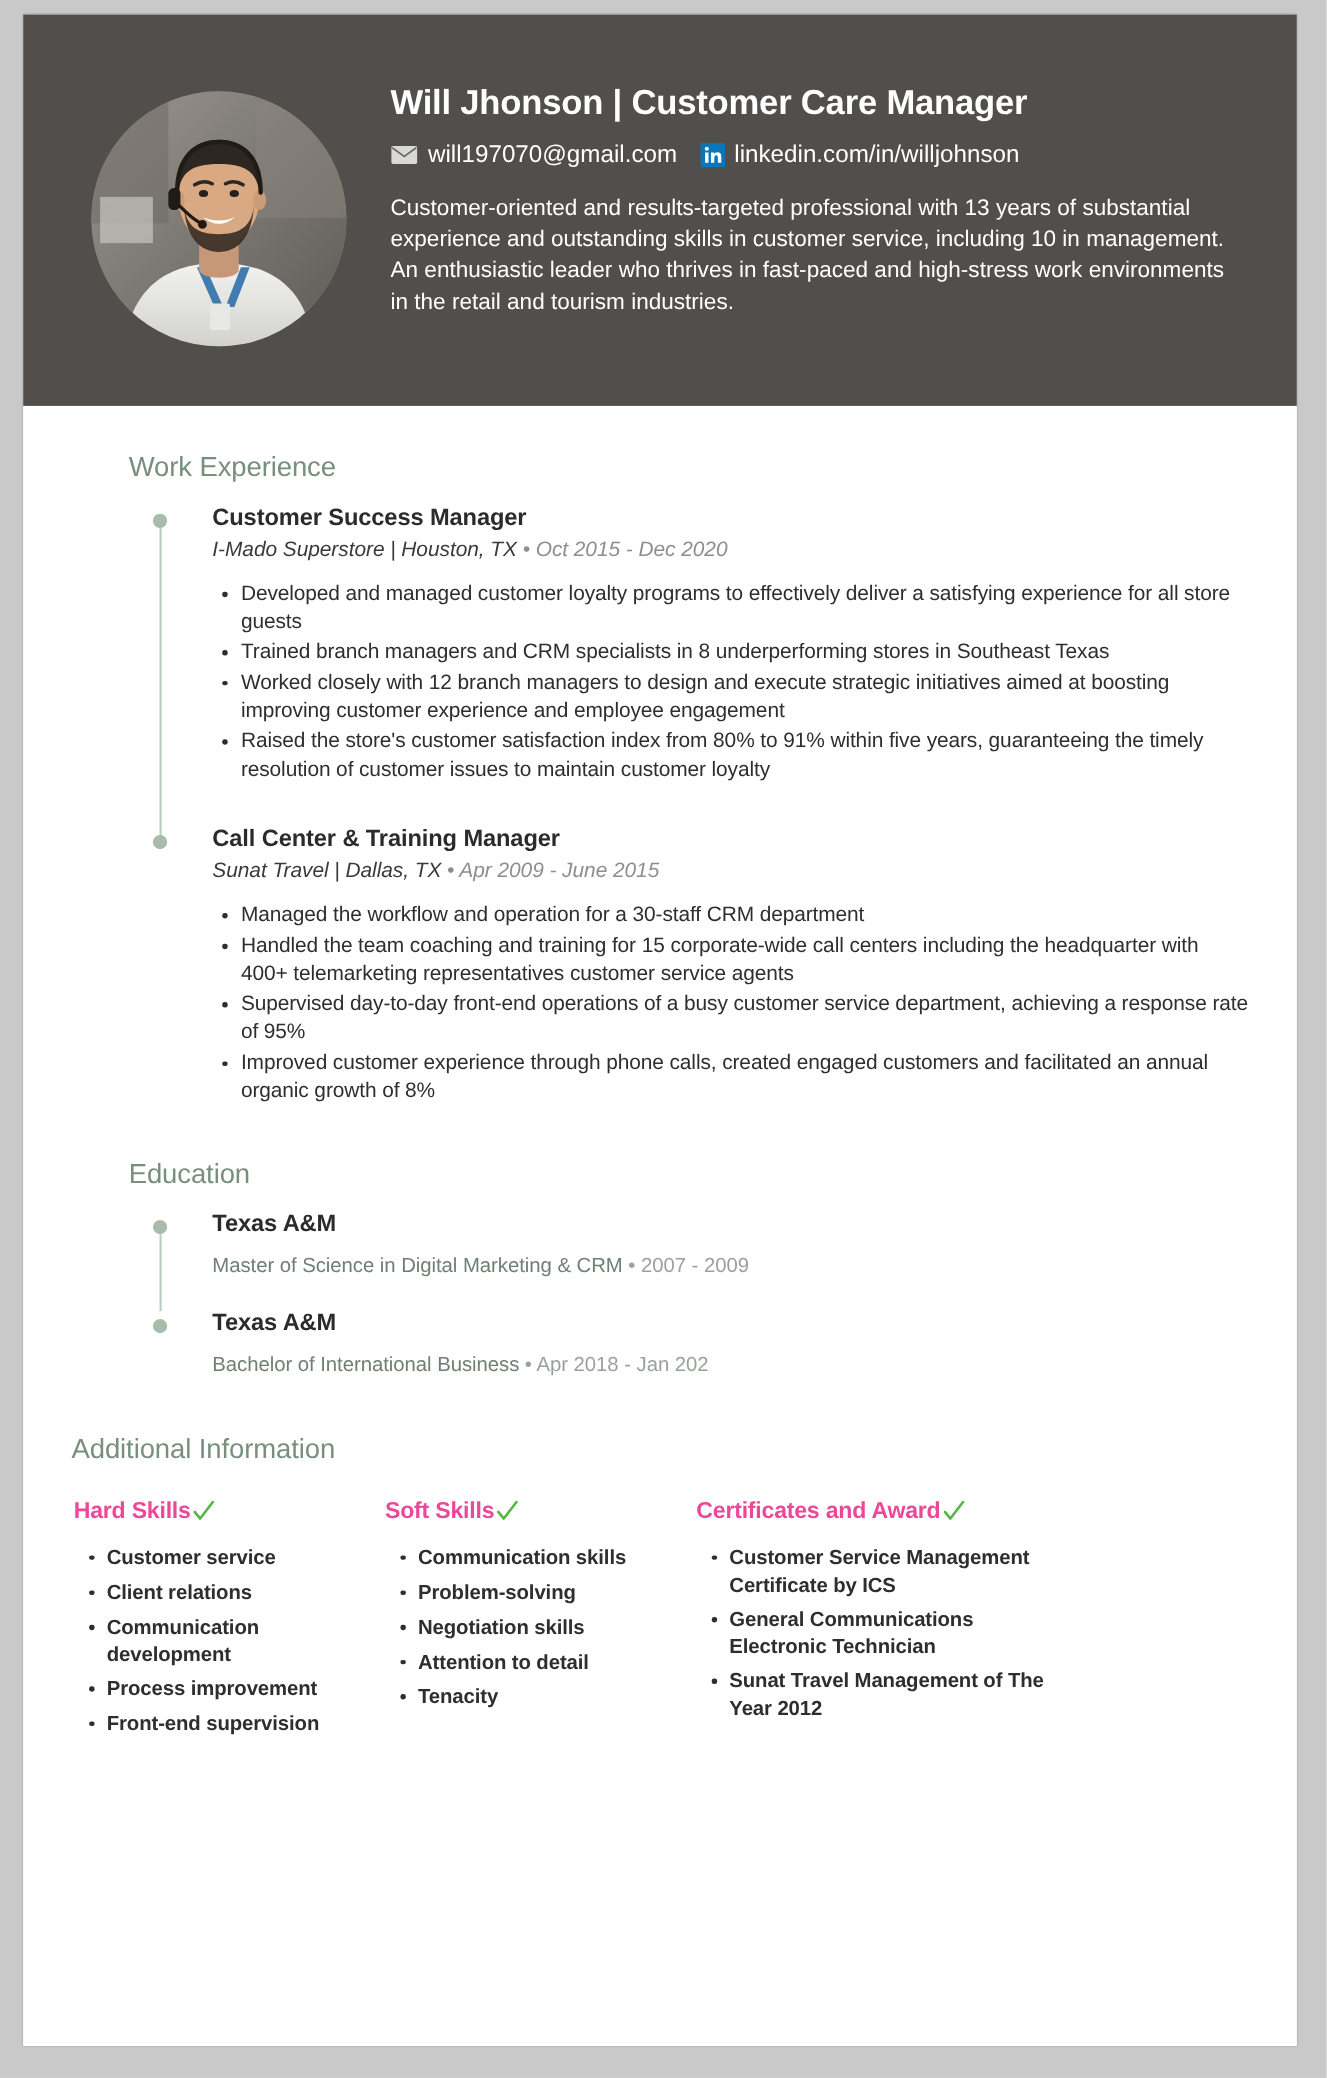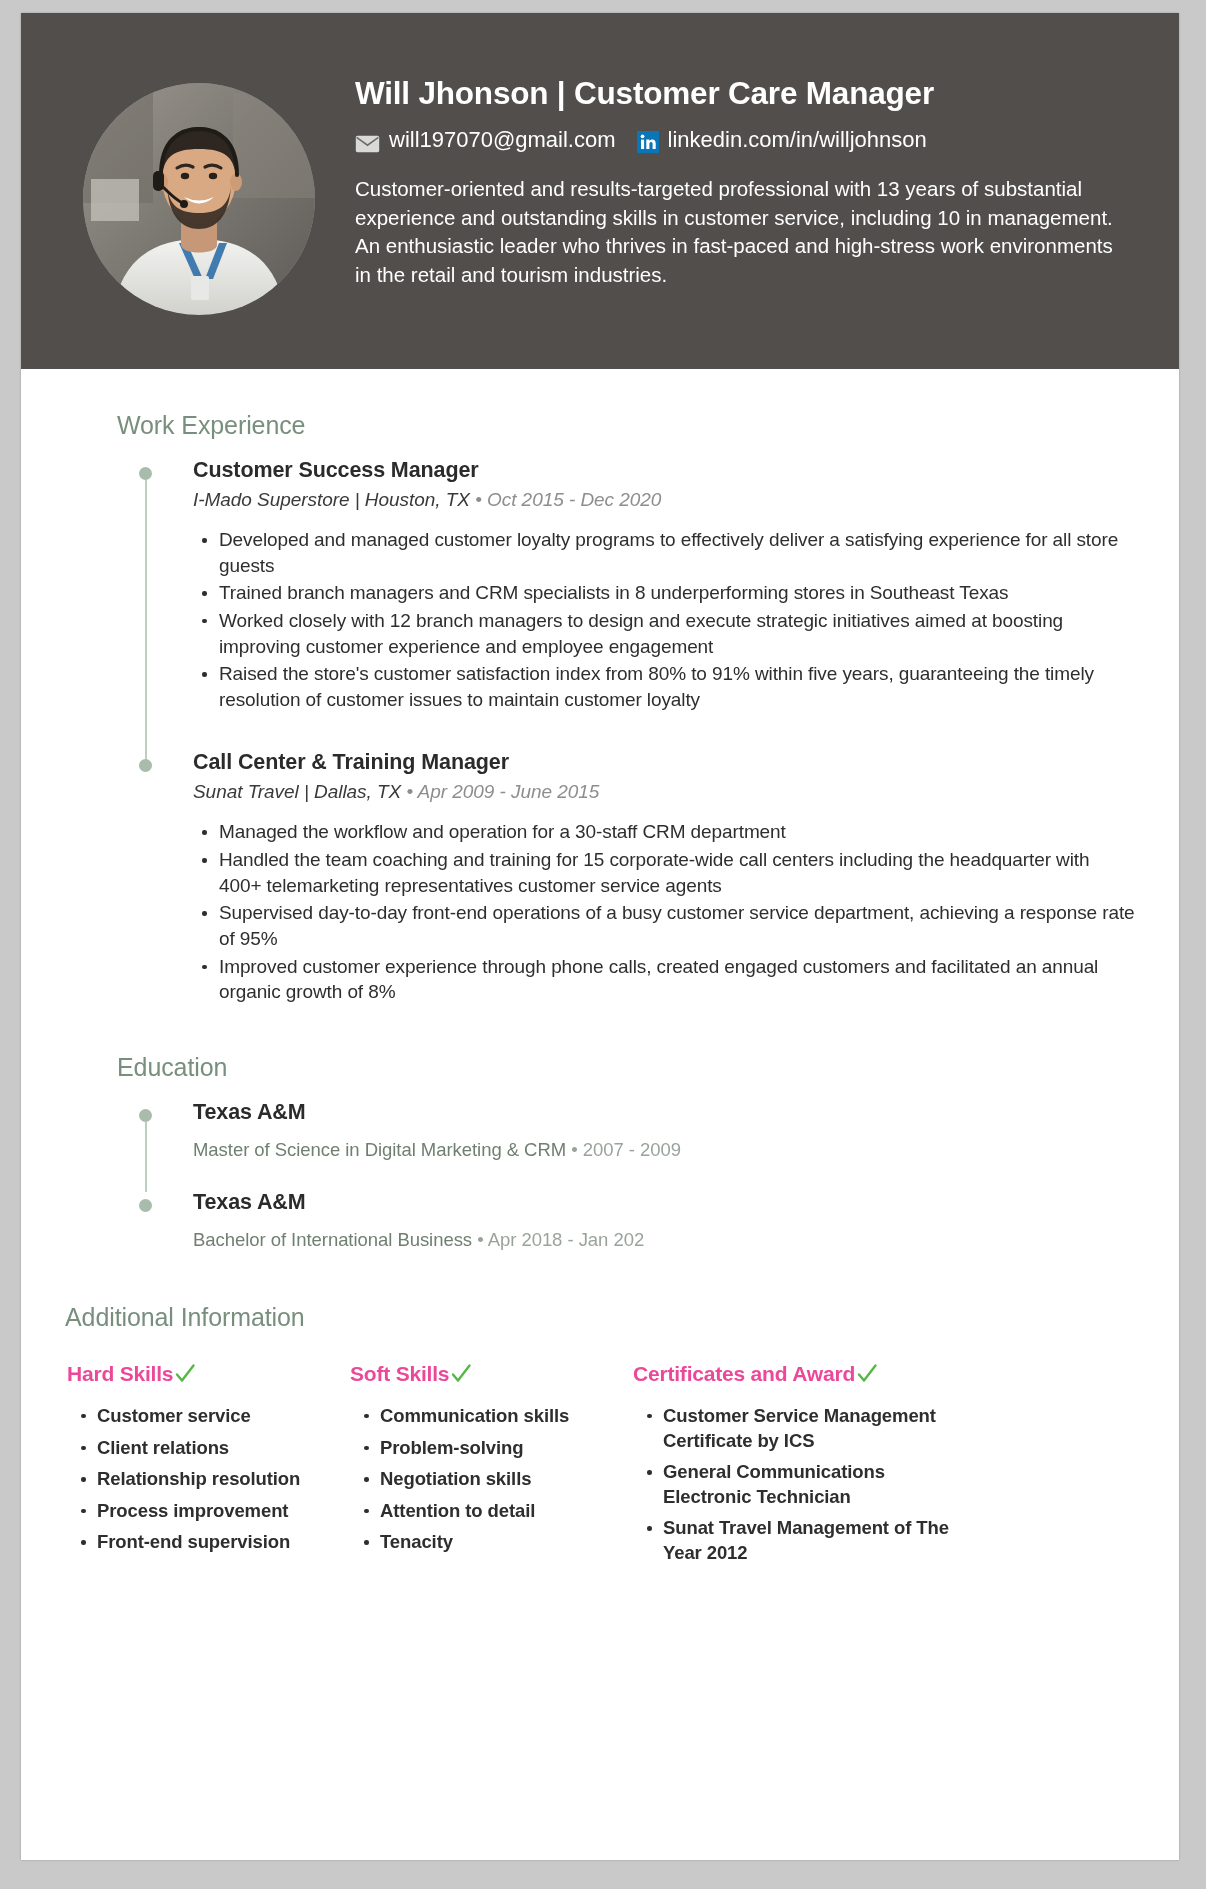--- a/index.html
+++ b/index.html
@@ -65,21 +65,21 @@
     color: #ffffff;
     font-size: 31.5px;
     font-weight: bold;
     letter-spacing: -0.2px;
     line-height: 1.2;
     white-space: nowrap;
   }
   .contact-line {
     margin-top: 13px;
     display: flex;
-    align-items: flex-end;
+    align-items: center;
     gap: 9px;
     color: #ffffff;
     font-size: 22px;
     line-height: 1.25;
     white-space: nowrap;
   }
   .mail-icon {
     display: inline-block;
     width: 25px; height: 18px;
     flex: 0 0 auto;
@@ -415,21 +415,21 @@
           <span>Hard Skills</span>
           <span class="check-icon">
             <svg viewBox="0 0 22 22" xmlns="http://www.w3.org/2000/svg" aria-hidden="true">
               <path d="M3 11.5 L8 17.5 L19.5 2.5" stroke="#56b747" stroke-width="2.4" fill="none" stroke-linecap="round" stroke-linejoin="round"></path>
             </svg>
           </span>
         </div>
         <ul class="skill-list">
           <li>Customer service</li>
           <li>Client relations</li>
-          <li>Relationship resolution</li>
+          <li>Communication development</li>
           <li>Process improvement</li>
           <li>Front-end supervision</li>
         </ul>
       </div>
 
       <div class="skill-col">
         <div class="skill-head">
           <span>Soft Skills</span>
           <span class="check-icon">
             <svg viewBox="0 0 22 22" xmlns="http://www.w3.org/2000/svg" aria-hidden="true">

